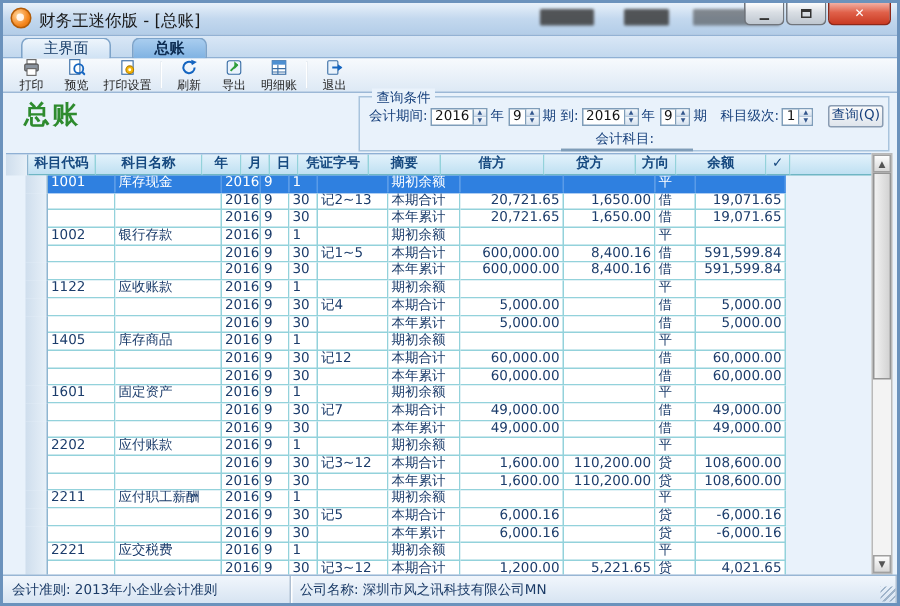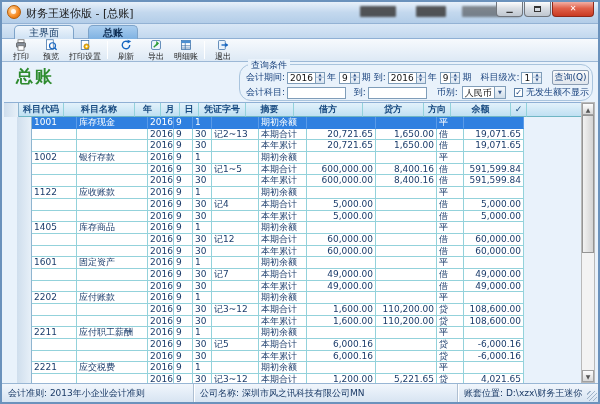--- a/index.html
+++ b/index.html
@@ -32,24 +32,24 @@
   
   .toolbar { position:absolute; top:37px; left:0; right:0; height:23px;
     background:linear-gradient(#f7fafd,#dde9f5); border-bottom:1px solid #9cb8d6; display:flex; align-items:stretch; padding-left:4px; }
   .tbtn { display:flex; flex-direction:column; align-items:center; justify-content:center; min-width:30px; padding:0 3px; }
   .tbtn svg { width:12px; height:12px; }
   .tbtn .tlabel { font-size:8px; color:#222; line-height:9px; margin-top:1px; white-space:nowrap; }
   .tsep { width:1px; margin:2px 3px; background:#aebfd2; border-right:1px solid #fff; }
 
   
   .page-title { position:absolute; left:14px; top:63px; font-size:17px; font-weight:bold; color:#2e8b2e; letter-spacing:2px; }
-  .querybox { position:absolute; left:237px; right:5px; top:62px; height:37px; border:1px solid #a9c4dd; border-radius:12px; }
+  .querybox { position:absolute; left:237px; right:5px; top:62px; height:37px; border:1px solid #a9c4dd; border-radius:0; }
   .querybox-legend { position:absolute; top:-6px; left:8px; padding:0 3px; background:#e9f2fb; font-size:9px; color:#17407c; }
   .qrow { position:absolute; left:6px; right:3px; height:13px; display:flex; align-items:center; font-size:9px; color:#17407c; white-space:nowrap; }
-  .qrow1 { top:6px; } .qrow2 { top:21px; }
+  .qrow1 { top:6px; } .qrow2 { top:21px;flex-direction:column; }
   .qlabel { margin-right:2px; }
   .qunit { margin:0 3px 0 2px; }
   .spinbox { display:flex; height:12px; border:1px solid #7f9db9; background:#fff; }
   .spin-val { font-size:9px; color:#111; padding:0 2px; line-height:11px; min-width:14px; }
   .spin-val.narrow { min-width:9px; }
   .spin-btns { display:flex; flex-direction:column; width:9px; border-left:1px solid #7f9db9; }
   .spin-btns div { flex:1; font-size:4px; line-height:4px; text-align:center; color:#33568c;
     background:linear-gradient(#f4f8fc,#d6e2ef); border-bottom:1px solid #b7c9dd; }
   .spin-btns div:last-child { border-bottom:none; }
   .query-btn { margin-left:10px; width:88px; height:15px; font-size:9px; color:#17407c; text-align:center; line-height:13px;
@@ -615,17 +615,16 @@
 
   <div class="vscroll">
     <div class="varrow up">▲</div>
     <div class="vthumb"></div>
     <div class="varrow down">▼</div>
   </div>
 
   <div class="statusbar">
     <div class="spanel spanel2">会计准则: 2013年小企业会计准则</div>
     <div class="spanel spanel3">公司名称: 深圳市风之讯科技有限公司MN</div>
-    <div class="spanel spanel4">账套位置: D:\xzx\财务王迷你</div>
     <div class="grip"></div>
   </div>
 
 </div>
 
 </body></html>

